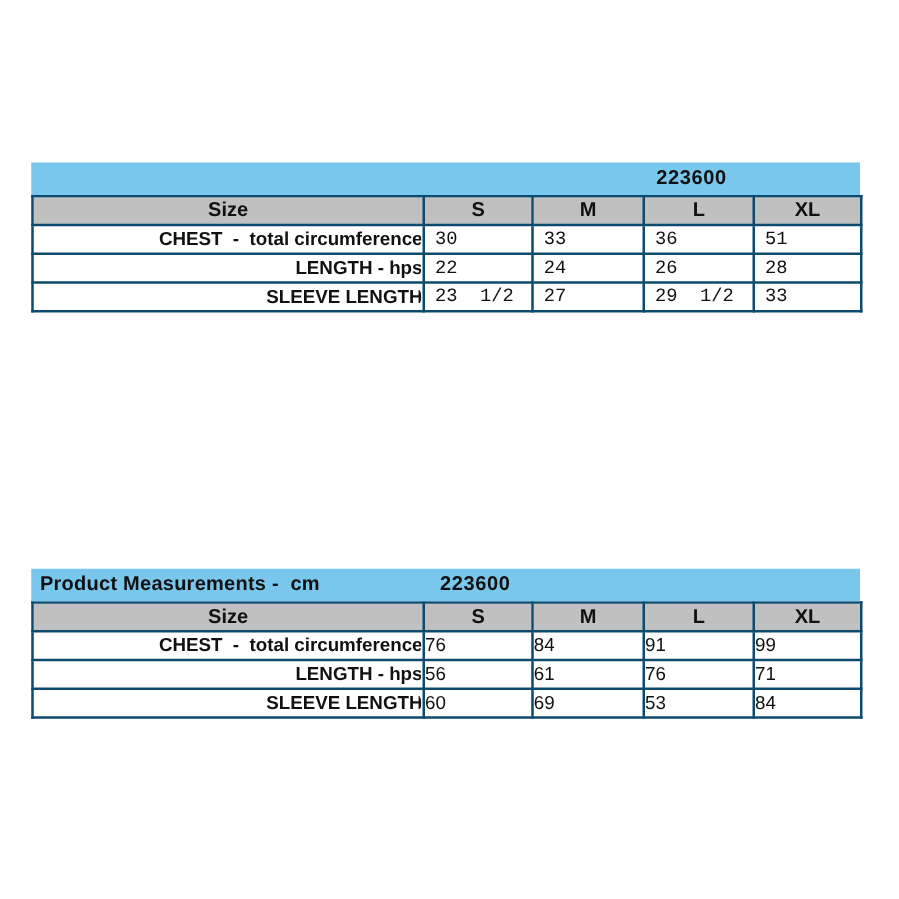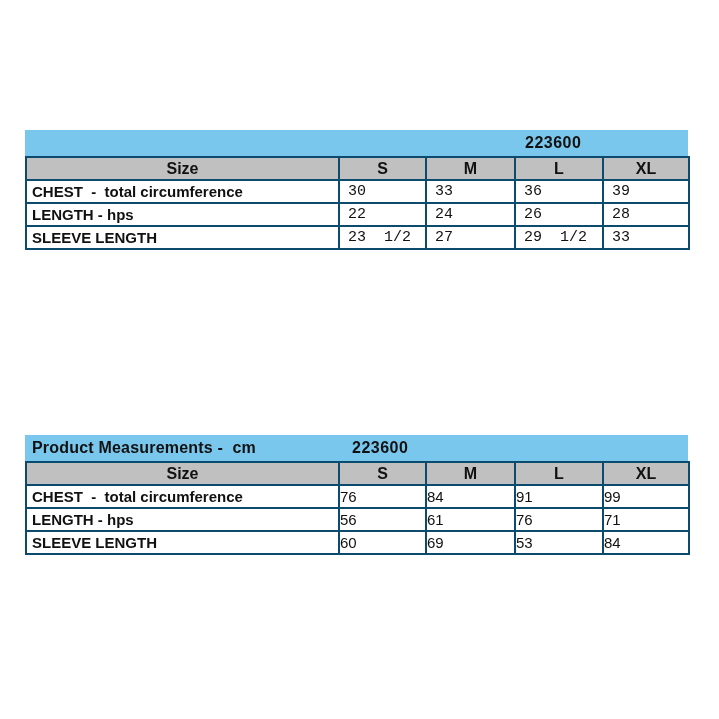--- a/index.html
+++ b/index.html
@@ -10,21 +10,21 @@
     color: #111111;
     overflow: hidden;
     position: relative;
   }
   .sheet {
     position: absolute;
     left: 25px;
     width: 663px;
   }
   .sheet-in { top: 130px; }
-  .sheet-cm { top: 435px; }
+  .sheet-cm { top: 455px; }
 
   .band {
     position: relative;
     width: 100%;
     height: 26px;
     background: #79c7ec;
     display: flex;
     align-items: center;
   }
   .band-title {
@@ -62,21 +62,22 @@
   tr.size-row td {
     background: #c0c0c0;
     font-weight: bold;
     text-align: center;
     font-size: 16px;
   }
   td.lbl {
     font-weight: bold;
     font-size: 16px;
     padding-left: 5px;
-    text-align: left;
+    text-align: right;
+    border-radius: 11px;
   }
   td.val-left  { text-align: left; padding-left: 8px; font-family: Liberation Mono, monospace; }
   td.val-center{ text-align: left; }
 
   col.c-label { width: 313px; }
   col.c-s  { width: 87px; }
   col.c-m  { width: 89px; }
   col.c-l  { width: 88px; }
   col.c-xl { width: 86px; }
 </style>
@@ -101,21 +102,21 @@
       <td>S</td>
       <td>M</td>
       <td>L</td>
       <td>XL</td>
     </tr>
     <tr>
       <td class="lbl">CHEST  -  total circumference</td>
       <td class="val-left">30</td>
       <td class="val-left">33</td>
       <td class="val-left">36</td>
-      <td class="val-left">39</td>
+      <td class="val-left">51</td>
     </tr>
     <tr>
       <td class="lbl">LENGTH - hps</td>
       <td class="val-left">22</td>
       <td class="val-left">24</td>
       <td class="val-left">26</td>
       <td class="val-left">28</td>
     </tr>
     <tr>
       <td class="lbl">SLEEVE LENGTH</td>

